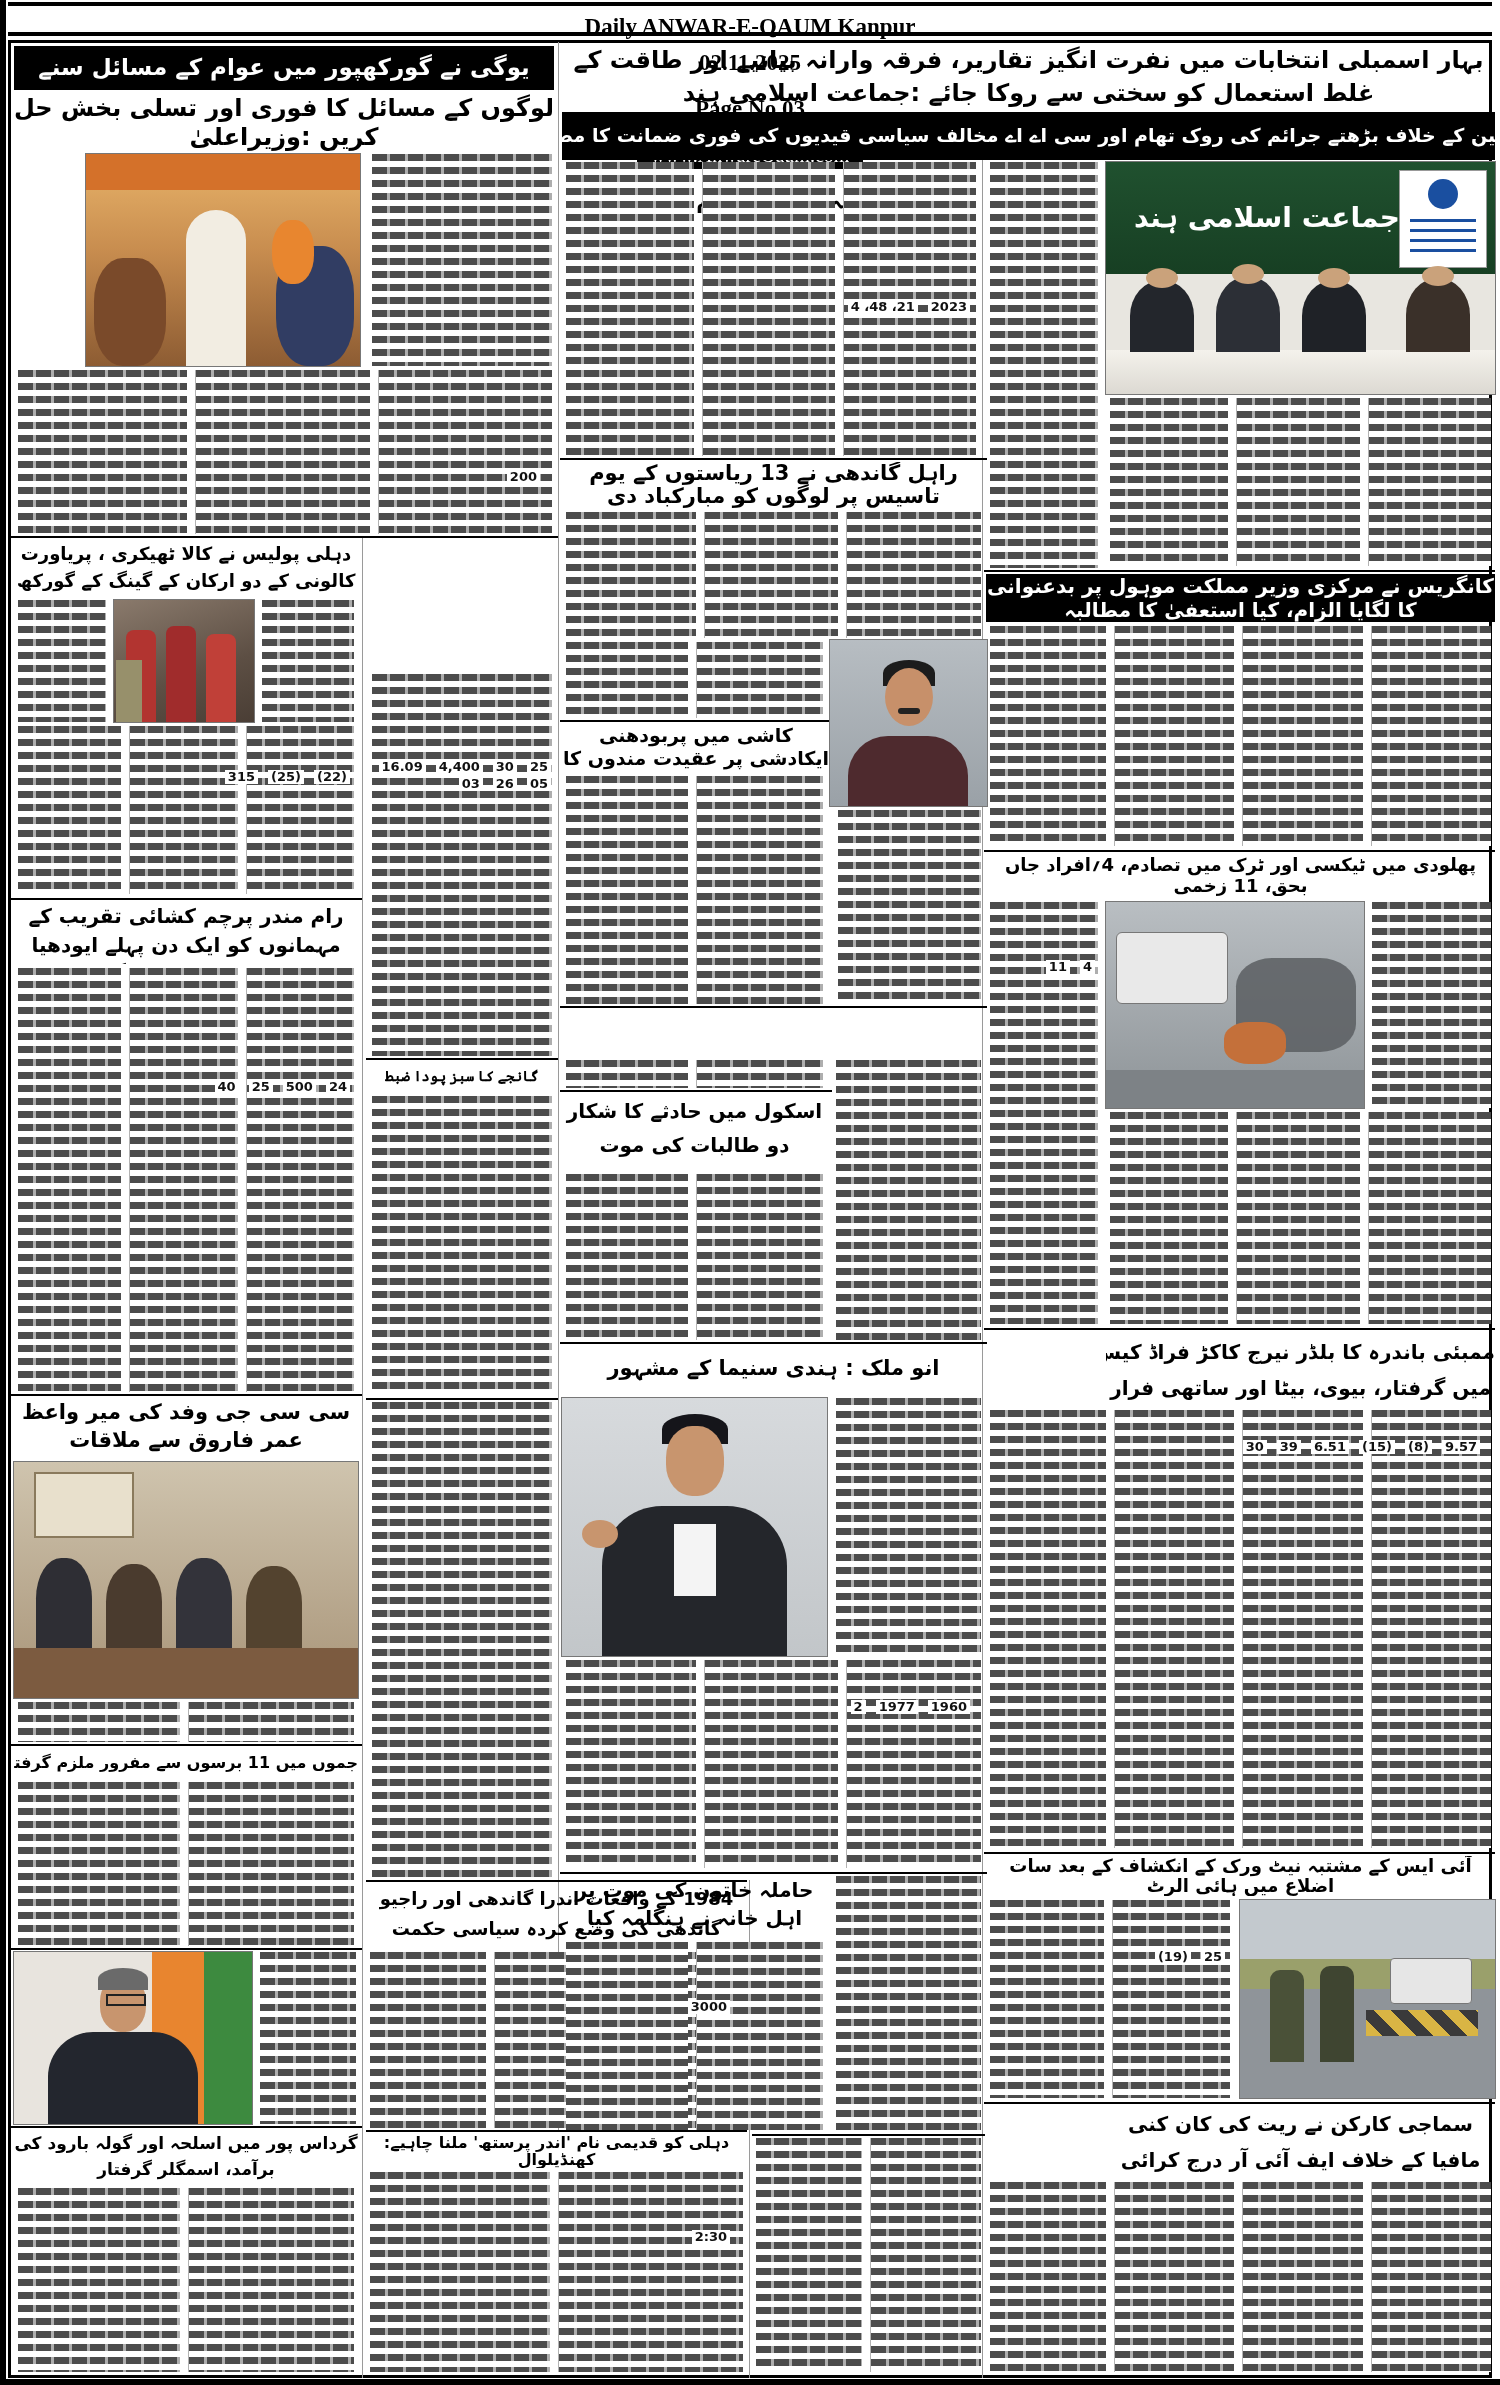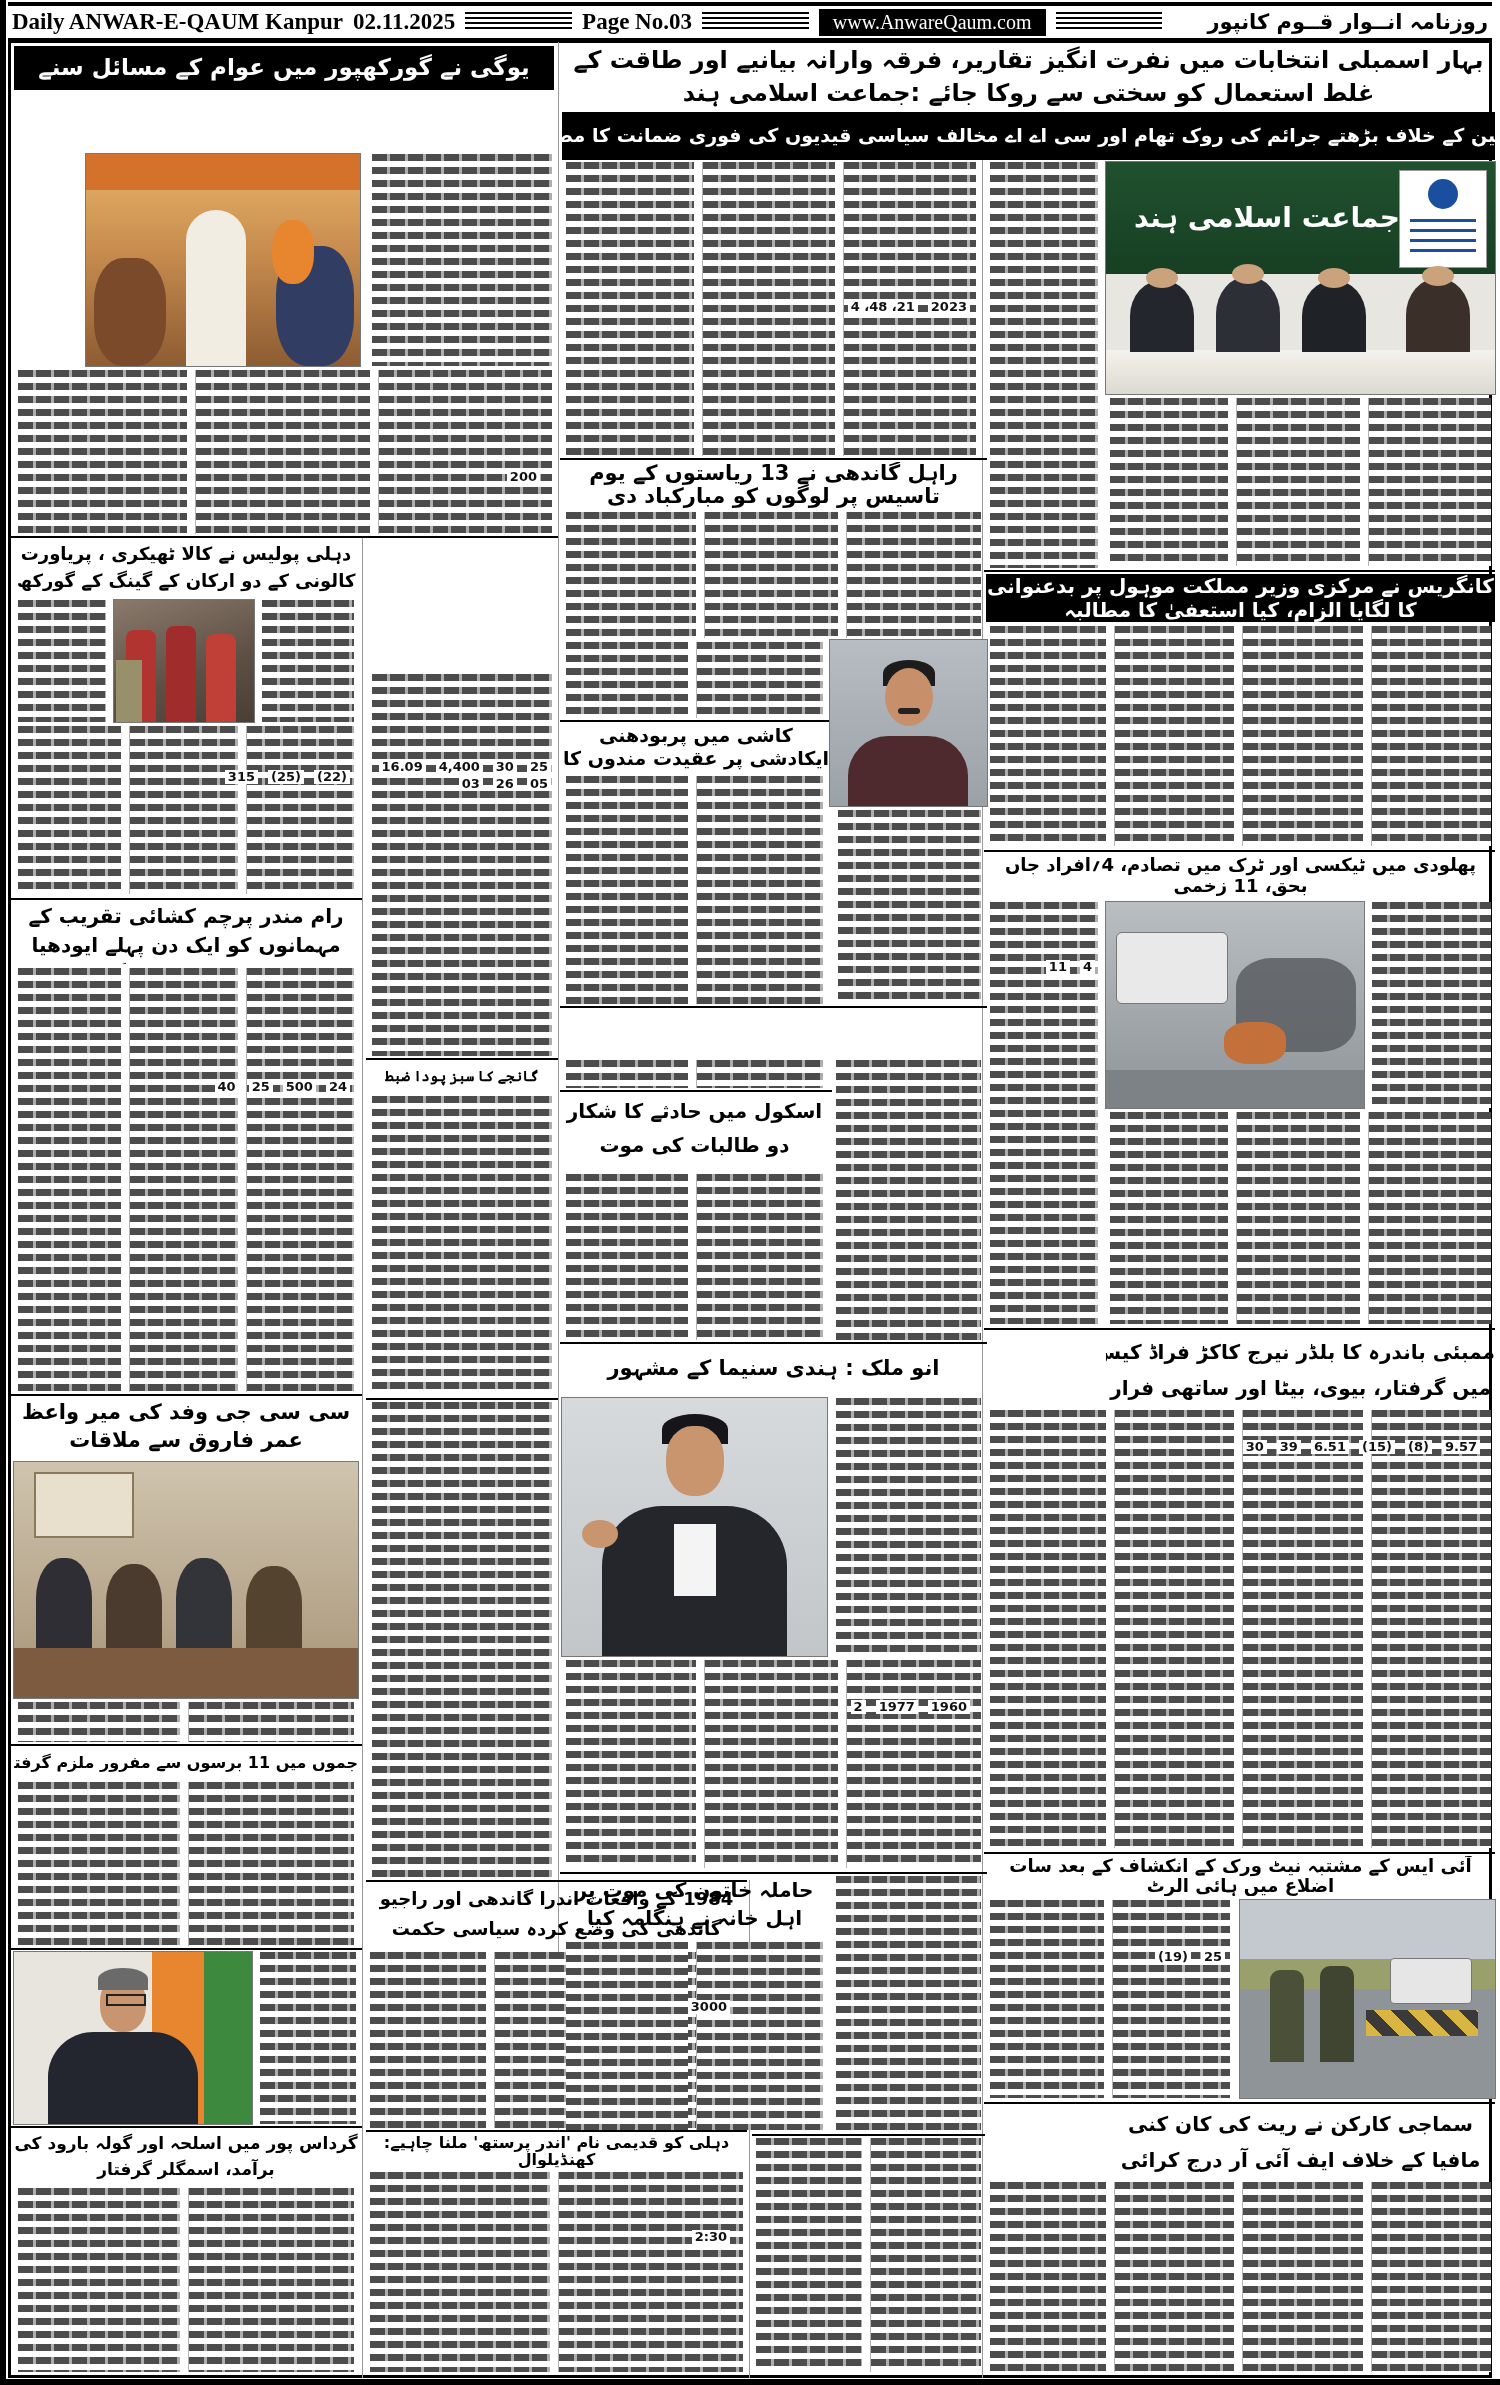--- a/index.html
+++ b/index.html
@@ -1,21 +1,21 @@
 <!DOCTYPE html>
 <html lang="ur"><head>
 <meta charset="utf-8">
 <style>
   html,body{margin:0;padding:0;background:#e9e9e9;}
   .page{position:relative;width:1500px;height:2385px;background:#fff;
         font-family:"DejaVu Sans",sans-serif;overflow:hidden;}
   
   .mast{position:absolute;left:8px;top:2px;width:1484px;height:34px;
         border-top:4px solid #000;border-bottom:4px solid #000;
-        display:flex;align-items:center;gap:10px;padding:16px 4px;box-sizing:border-box;}
+        display:flex;align-items:center;gap:10px;padding:8px 4px;box-sizing:border-box;flex-direction:column;}
   .mast .lat{font-family:"Liberation Serif",serif;font-weight:bold;font-size:23px;white-space:nowrap;}
   .mast .fill{flex:1;height:20px;background:repeating-linear-gradient(#000 0 1.5px,transparent 1.5px 5px);}
   .mast .web{background:#000;color:#fff;font-family:"Liberation Serif",serif;font-size:20px;
              padding:2px 14px;white-space:nowrap;}
   .mast .urdu{direction:rtl;font-weight:bold;font-size:21px;white-space:nowrap;margin-left:35px;}
   .frame{position:absolute;left:8px;top:40px;width:1484px;height:2338px;
          border:3px solid #000;box-sizing:border-box;}
   .edge{position:absolute;background:#000;}
   
   .hr{position:absolute;height:2px;background:#000;}
@@ -86,20 +86,21 @@
   <div class="hr" style="left:984px;top:570px;width:511px;"></div>
   <div class="hr" style="left:984px;top:850px;width:511px;"></div>
   <div class="hr" style="left:984px;top:1328px;width:511px;"></div>
   <div class="hr" style="left:984px;top:1852px;width:511px;"></div>
   <div class="hr" style="left:984px;top:2102px;width:511px;"></div>
 
   <div class="h" style="left:562px;top:44px;width:933px;height:66px;font-size:24px;line-height:33px;">بہار اسمبلی انتخابات میں نفرت انگیز تقاریر، فرقہ وارانہ بیانیے اور طاقت کے غلط استعمال کو سختی سے روکا جائے :جماعت اسلامی ہند</div>
   <div class="h bar nowrap" style="left:562px;top:112px;width:933px;height:46px;font-size:19px;">خواتین کے خلاف بڑھتے جرائم کی روک تھام اور سی اے اے مخالف سیاسی قیدیوں کی فوری ضمانت کا مطالبہ</div>
 
   <div class="h bar nowrap" style="left:14px;top:46px;width:540px;height:44px;font-size:23px;">یوگی نے گورکھپور میں عوام کے مسائل سنے</div>
+  <div class="h" style="left:10px;top:94px;width:548px;height:58px;font-size:24px;line-height:29px;">لوگوں کے مسائل کا فوری اور تسلی بخش حل کریں :وزیراعلیٰ</div>
 
   <div class="photo" style="left:86px;top:154px;width:274px;height:212px;background:linear-gradient(180deg,#e9b46a 0%,#c88d4f 45%,#8d5c33 100%);">
     <div class="sh" style="left:0;top:0;width:100%;height:36px;background:#d4712a;"></div>
     <div class="sh" style="left:100px;top:56px;width:60px;height:156px;background:#f2ede2;border-radius:30px 30px 0 0;"></div>
     <div class="sh" style="left:8px;top:104px;width:72px;height:108px;background:#7a4a2a;border-radius:40%;"></div>
     <div class="sh" style="right:6px;top:92px;width:78px;height:120px;background:#313d63;border-radius:40%;"></div>
     <div class="sh" style="left:186px;top:66px;width:42px;height:64px;background:#e8862f;border-radius:45%;"></div>
   </div>
   <div class="tx" style="left:368px;top:154px;width:188px;height:212px;">
     <div class="cols">

